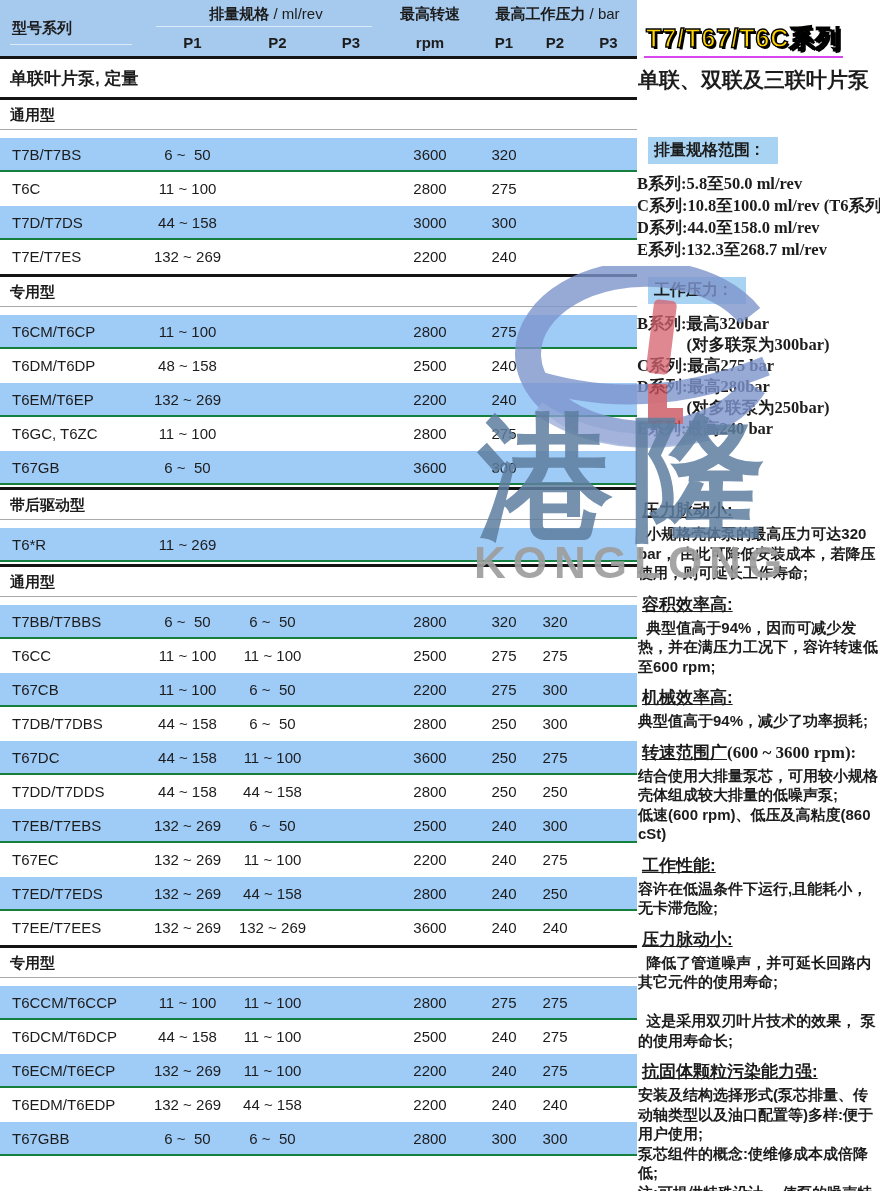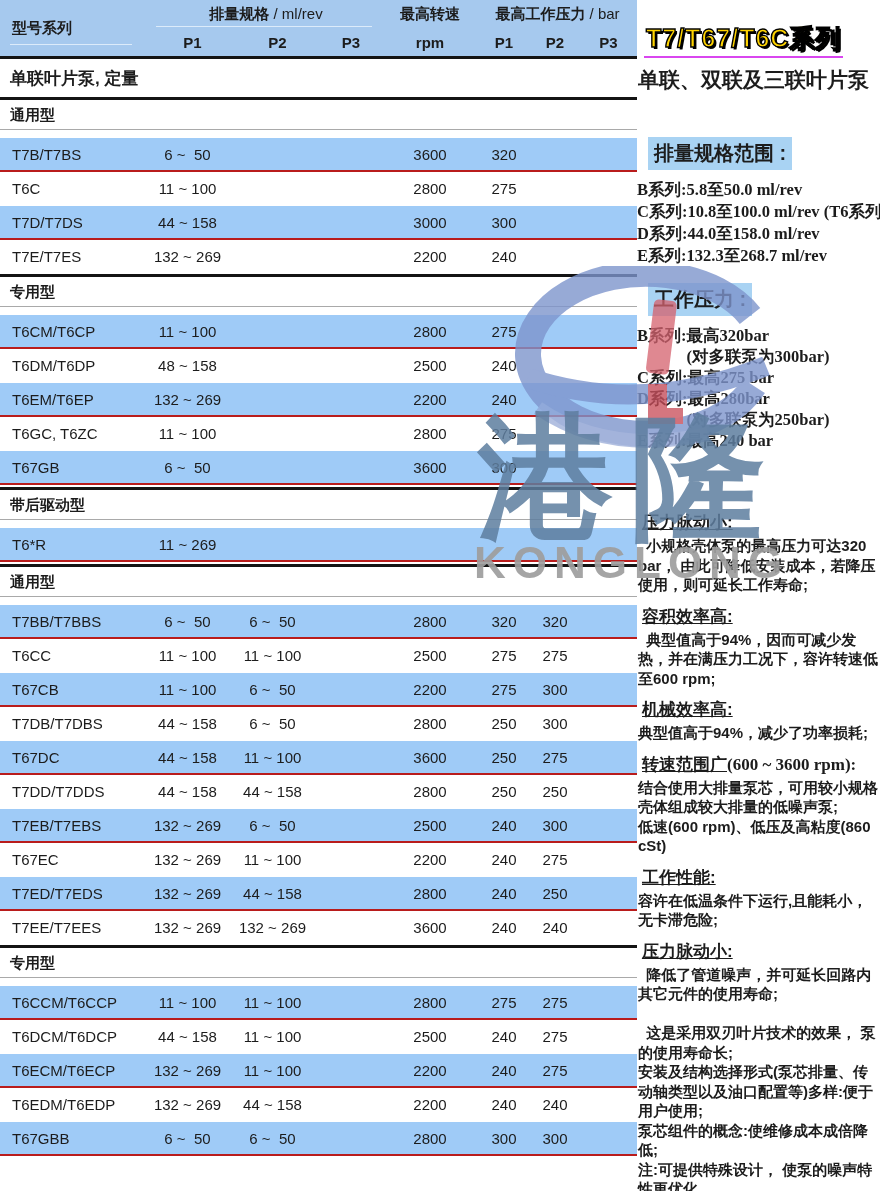--- a/index.html
+++ b/index.html
@@ -19,34 +19,34 @@
   .h-press{grid-column:6 / span 3;text-align:center;font-size:15px;}
   .h-sub{text-align:center;font-weight:bold;font-size:15px;}
   .bold{font-weight:bold;}
   .rule-thick{border-top:3px solid #141414;}
   .rule-thin{border-top:1px solid #a9a9a9;}
   .group-title{font-size:17px;font-weight:bold;padding:8px 0 7px 10px;}
   .sub-title{font-size:15px;font-weight:bold;padding:6px 0 4px 10px;}
   .rows{padding:6px 0 2px 0;}
   .trow{display:grid;grid-template-columns:150px 85px 85px 62px 96px 52px 50px 57px;
         height:32px;align-items:center;font-size:15px;}
-  .trow.blue{background:#9fcbf7;border-top:2px solid #fff;border-bottom:2px solid #b91c1c;}
+  .trow.blue{background:#9fcbf7;border-top:2px solid #fff;border-bottom:2px solid #15803d;}
   .c0{padding-left:12px;}
   .c1,.c2{text-align:center;padding-right:10px;white-space:pre;}
   .c3{text-align:center;}
   .c4,.c5,.c6,.c7{text-align:center;}
 
   
   .rpanel{position:absolute;left:636px;top:0;width:244px;}
   .series-title{display:inline-block;margin:22px 0 0 8px;font-size:25px;font-weight:bold;
       color:#ffd400;-webkit-text-stroke:1.4px #000;text-shadow:2px 2px 0 #000;
       border-bottom:2px solid #d946ef;padding:0 2px 1px 2px;letter-spacing:1px;white-space:nowrap;}
   .subtitle{margin:8px 0 0 2px;font-size:21px;font-weight:bold;white-space:nowrap;}
-  .hl-head{display:inline-block;background:#a9d3f3;font-size:20px;font-weight:bold;
-      padding:3px 6px 3px 6px;margin-left:12px;}
+  .hl-head{display:inline-block;background:#a9d3f3;font-size:16px;font-weight:bold;
+      padding:3px 18px 3px 6px;margin-left:12px;}
   .hl1{margin-top:43px;}
   .hl2{margin-top:16px;}
   .spec-lines{margin:9px 0 0 1px;font-family:"Liberation Serif",serif;font-weight:bold;
       font-size:16.5px;line-height:22px;white-space:pre;}
   .press-lines{line-height:21px;}
   .features{margin-top:60px;}
   .feat-head{font-size:17px;font-weight:bold;margin:10px 0 2px 6px;white-space:nowrap;}
   .feat-head .u{text-decoration:underline;}
   .feat-head .sfx{font-weight:bold;font-family:"Liberation Serif",serif;}
   .feat-body{font-size:15px;font-weight:600;line-height:19.5px;margin-left:2px;white-space:pre-wrap;}
@@ -380,20 +380,21 @@
         <div class="feat-body">典型值高于94%，减少了功率损耗;</div>
         <div class="feat-head"><span class="u">转速范围广</span><span class="sfx">(600  ~ 3600 rpm):</span></div>
         <div class="feat-body">结合使用大排量泵芯，可用较小规格壳体组成较大排量的低噪声泵;
 低速(600 rpm)、低压及高粘度(860 cSt)</div>
         <div class="feat-head"><span class="u">工作性能:</span></div>
         <div class="feat-body">容许在低温条件下运行,且能耗小， 无卡滞危险;</div>
         <div class="feat-head"><span class="u">压力脉动小:</span></div>
         <div class="feat-body">  降低了管道噪声，并可延长回路内其它元件的使用寿命;
 
   这是采用双刃叶片技术的效果， 泵的使用寿命长;</div>
+        <div class="feat-head"><span class="u">抗固体颗粒污染能力强:</span></div>
         <div class="feat-body">安装及结构选择形式(泵芯排量、传动轴类型以及油口配置等)多样:便于用户使用;
 泵芯组件的概念:使维修成本成倍降低;
 注:可提供特殊设计， 使泵的噪声特性更优化。</div>
       </div>
   </div>
 
   <div class="watermark">
     <svg class="wm-swirl" width="300" height="195" viewBox="0 0 300 195">
       <path d="M 252 50 A 118 80 0 1 0 256 120" fill="none" stroke="#7e95cd" stroke-width="26"></path>
       <path d="M 30 112 Q 145 150 268 100" fill="none" stroke="#7e95cd" stroke-width="20"></path>

